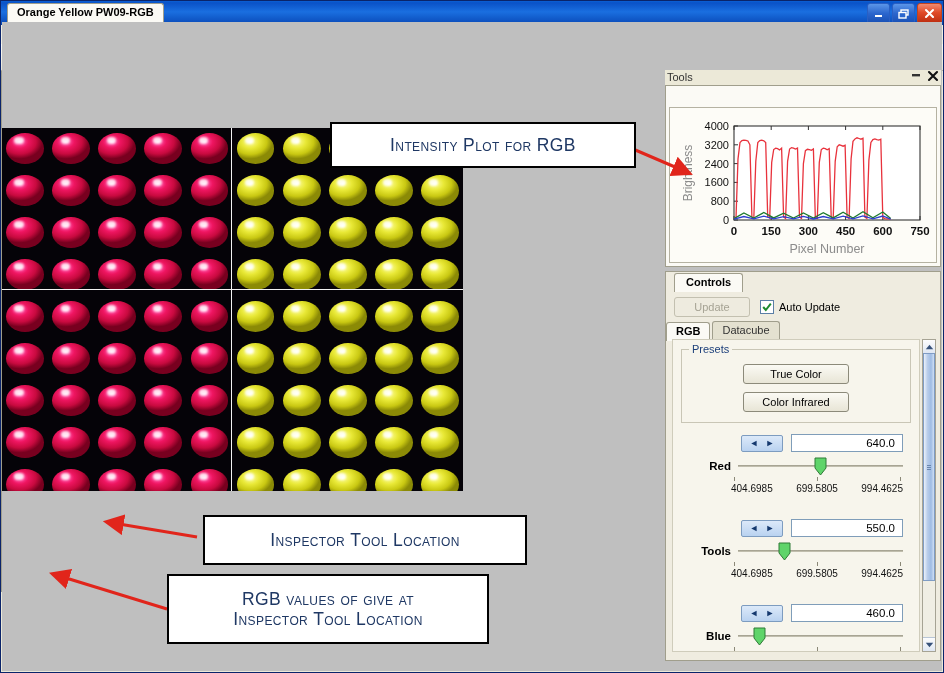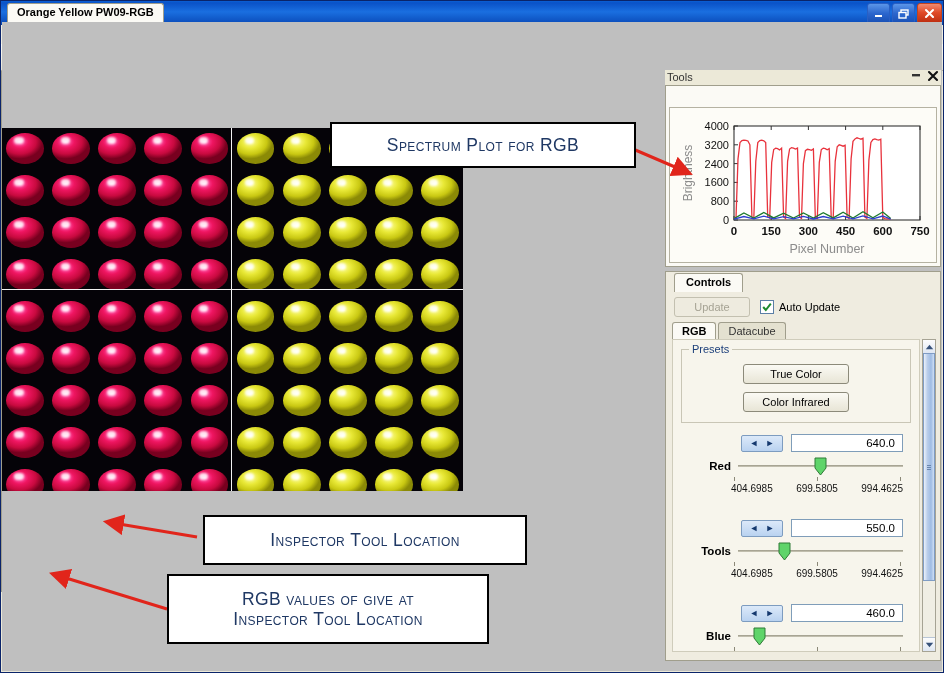--- a/index.html
+++ b/index.html
@@ -128,21 +128,21 @@
   #ctlPanel{left:664px;top:270px;width:276px;height:390px;}
   #ctlPanel .panel-body{top:0;border:1px solid #a09e8c;background:#efece0;}
   .ctltabs{height:19px;display:flex;align-items:flex-end;padding-left:8px;}
   .updaterow{display:flex;align-items:center;padding:6px 0 4px 8px;gap:10px;}
   .btn{border:1px solid #8c8a7a;border-radius:3px;font-size:11px;
     background:linear-gradient(to bottom,#fbfaf4,#e8e5d6);padding:3px 0;text-align:center;}
   .btn.disabled{color:#a6a394;background:#eeebdf;border-color:#c3c0b0;}
   .chk{display:flex;align-items:center;gap:5px;font-size:11px;}
   .chkbox{width:12px;height:12px;border:1px solid #5b7fa6;background:#fff;
     display:flex;align-items:center;justify-content:center;}
-  .rgbtabs{display:flex;align-items:center;padding-left:6px;height:19px;}
+  .rgbtabs{display:flex;align-items:flex-start;height:19px;}
   .ctlinner{position:absolute;left:6px;right:20px;top:67px;bottom:8px;
     border:1px solid #cfccbb;background:#f7f5ec;box-sizing:border-box;overflow:hidden;}
   .fieldset{margin:9px 8px 0 8px;border:1px solid #c9c6b6;position:relative;padding:14px 6px 10px;}
   .fieldset legend{position:absolute;left:7px;top:-7px;background:#f7f5ec;padding:0 3px;
     font-size:11px;color:#1c3f7a;}
   .preset{display:block;width:104px;margin:0 auto 8px;}
   .preset:last-child{margin-bottom:0;}
   .slidegrp{margin-top:11px;position:relative;height:74px;}
   .navval{display:flex;align-items:center;justify-content:flex-end;padding-right:16px;gap:8px;}
   .navbtn{width:40px;height:15px;border:1px solid #7d9cc0;border-radius:2px;
@@ -969,21 +969,21 @@
       <marker id="ah" markerWidth="7" markerHeight="7" refX="5.6" refY="3.5" orient="auto">
         <path d="M0 0 L7 3.5 L0 7 Z" fill="#e1251b"></path>
       </marker>
     </defs>
     <line x1="632" y1="148" x2="688" y2="172" stroke="#e1251b" stroke-width="3" marker-end="url(#ah)"></line>
     <line x1="196" y1="536" x2="106" y2="521" stroke="#e1251b" stroke-width="3" marker-end="url(#ah)"></line>
     <line x1="166" y1="608" x2="52" y2="573" stroke="#e1251b" stroke-width="3" marker-end="url(#ah)"></line>
   </svg>
 
   <div class="callout" style="left:329px;top:121px;width:302px;height:42px;">
-    <span>Spectrum Plot for RGB</span>
+    <span>Intensity Plot for RGB</span>
   </div>
 
   <div class="callout" style="left:202px;top:514px;width:320px;height:46px;">
     <span>Inspector Tool Location</span>
   </div>
 
   <div class="callout" style="left:166px;top:573px;width:318px;height:66px;">
     <span>RGB values of give at</span>
     <span>Inspector Tool Location</span>
   </div>

